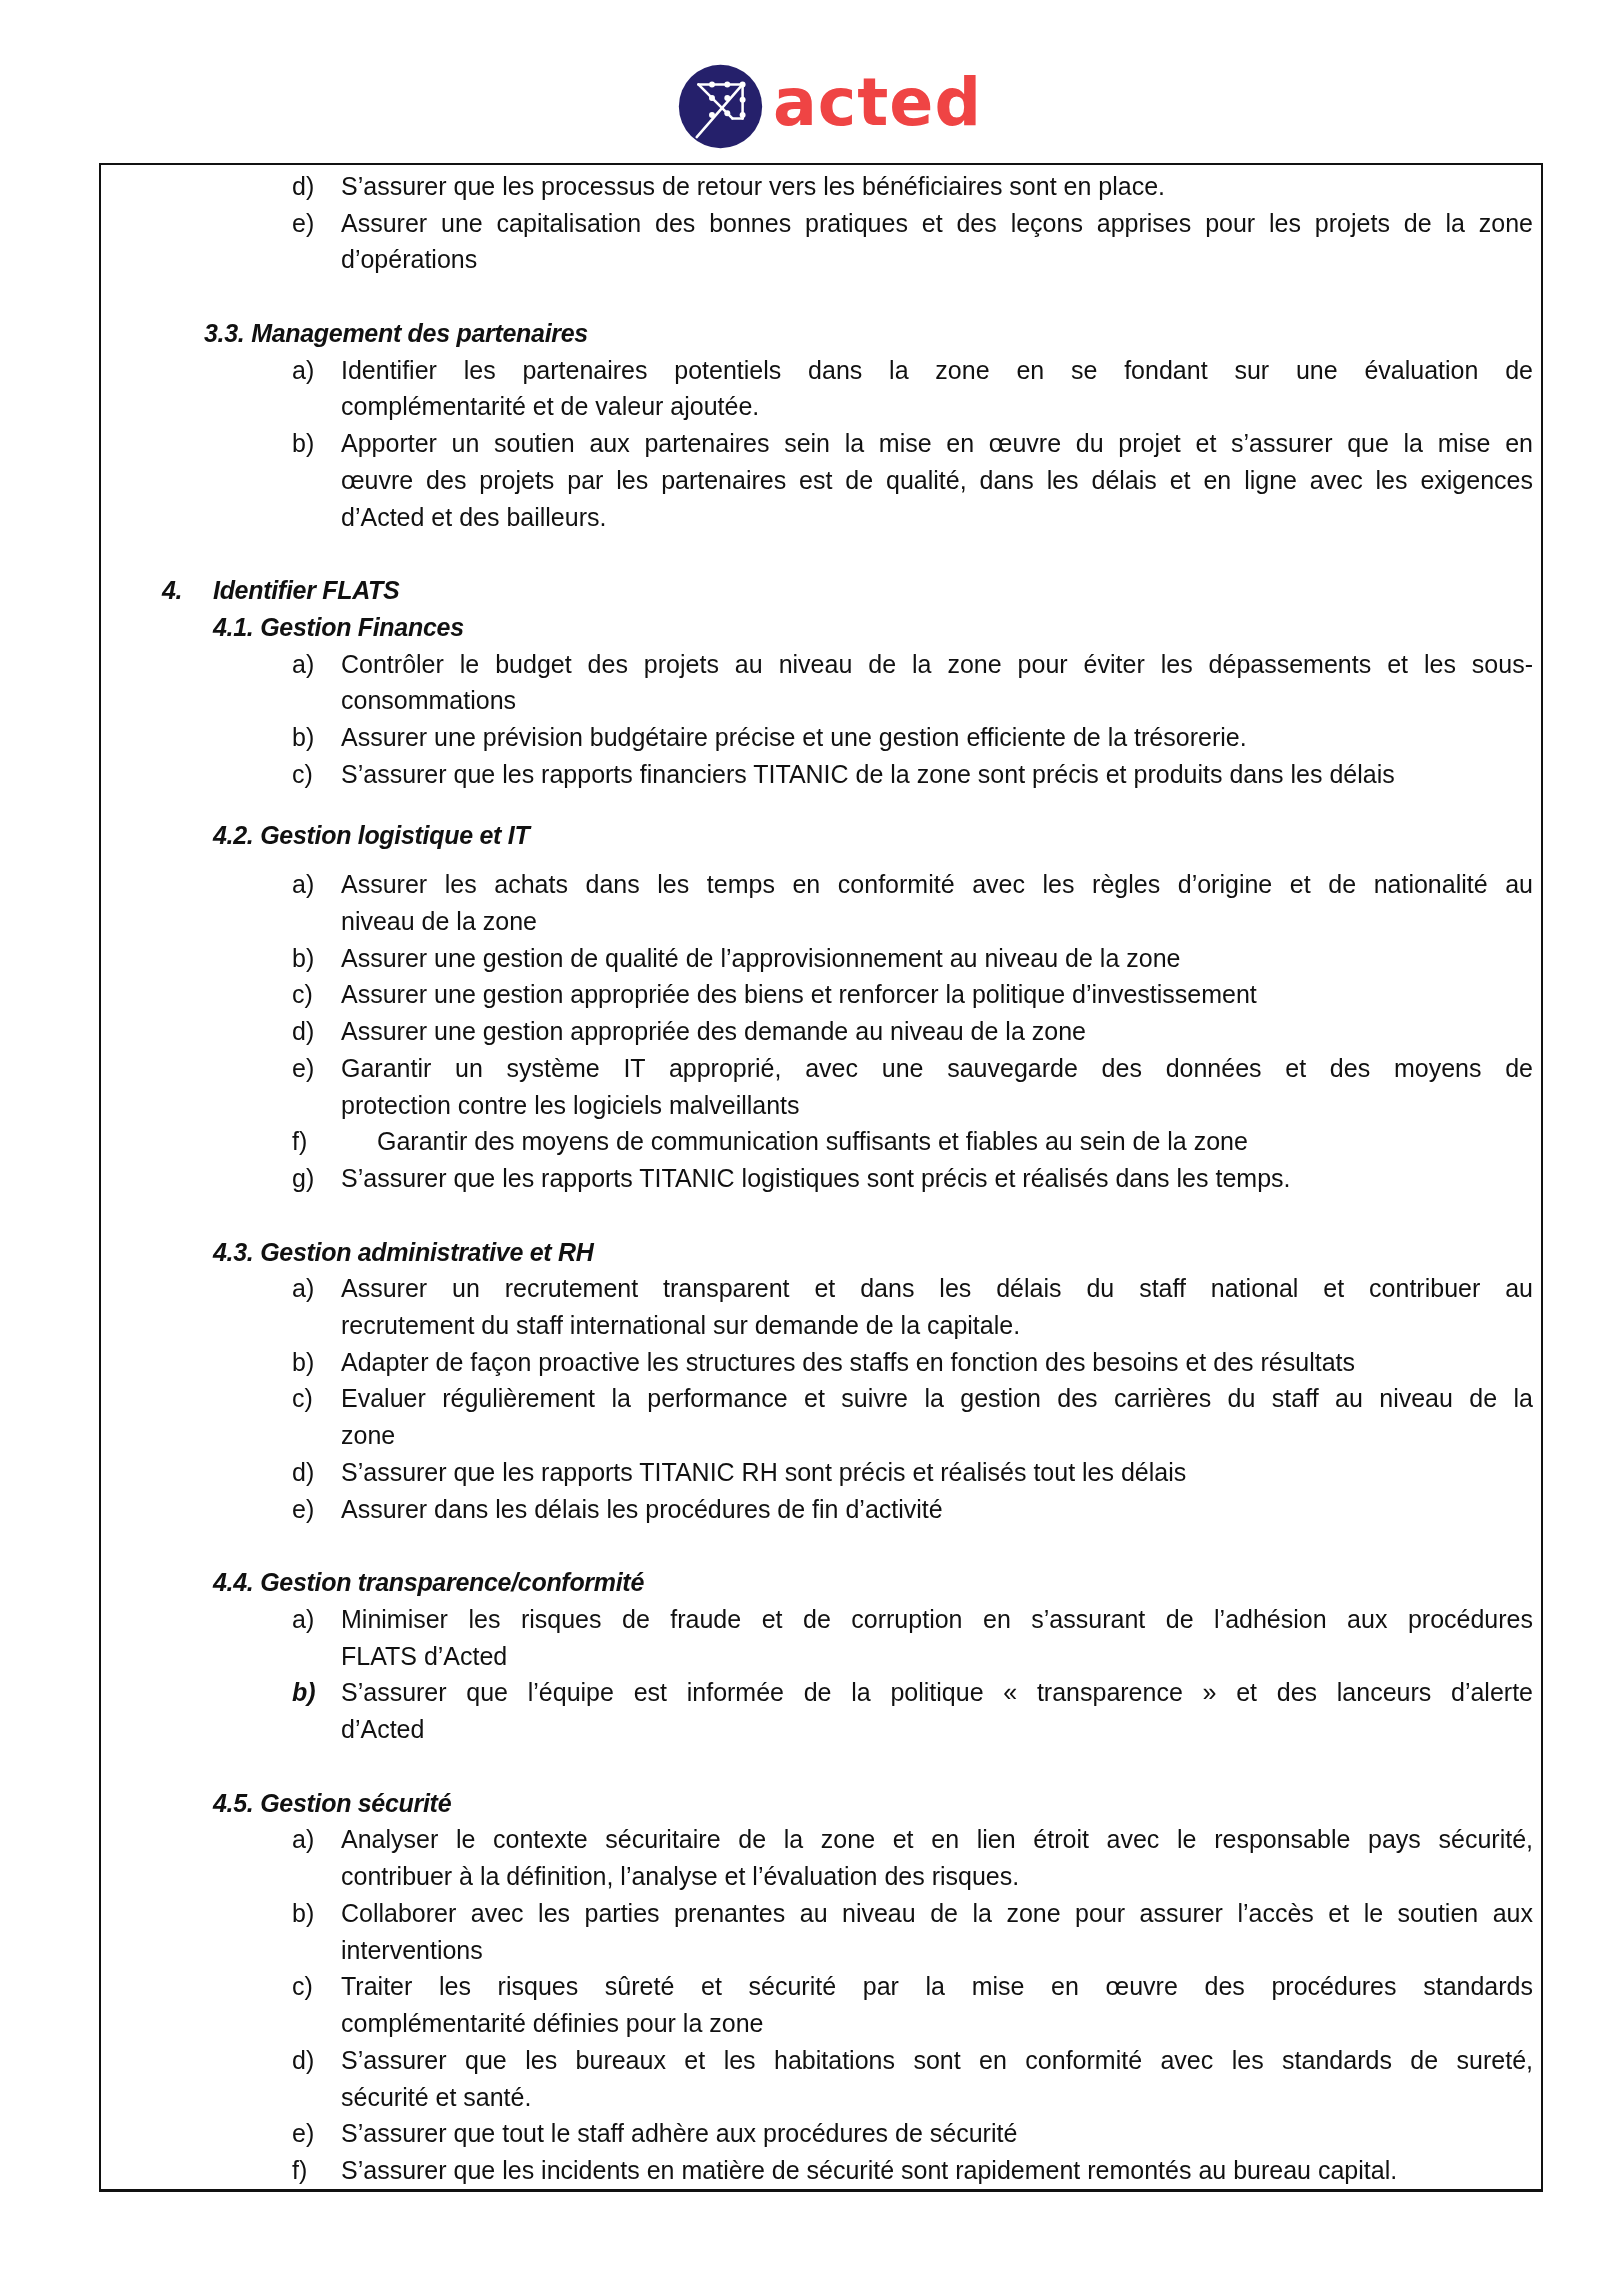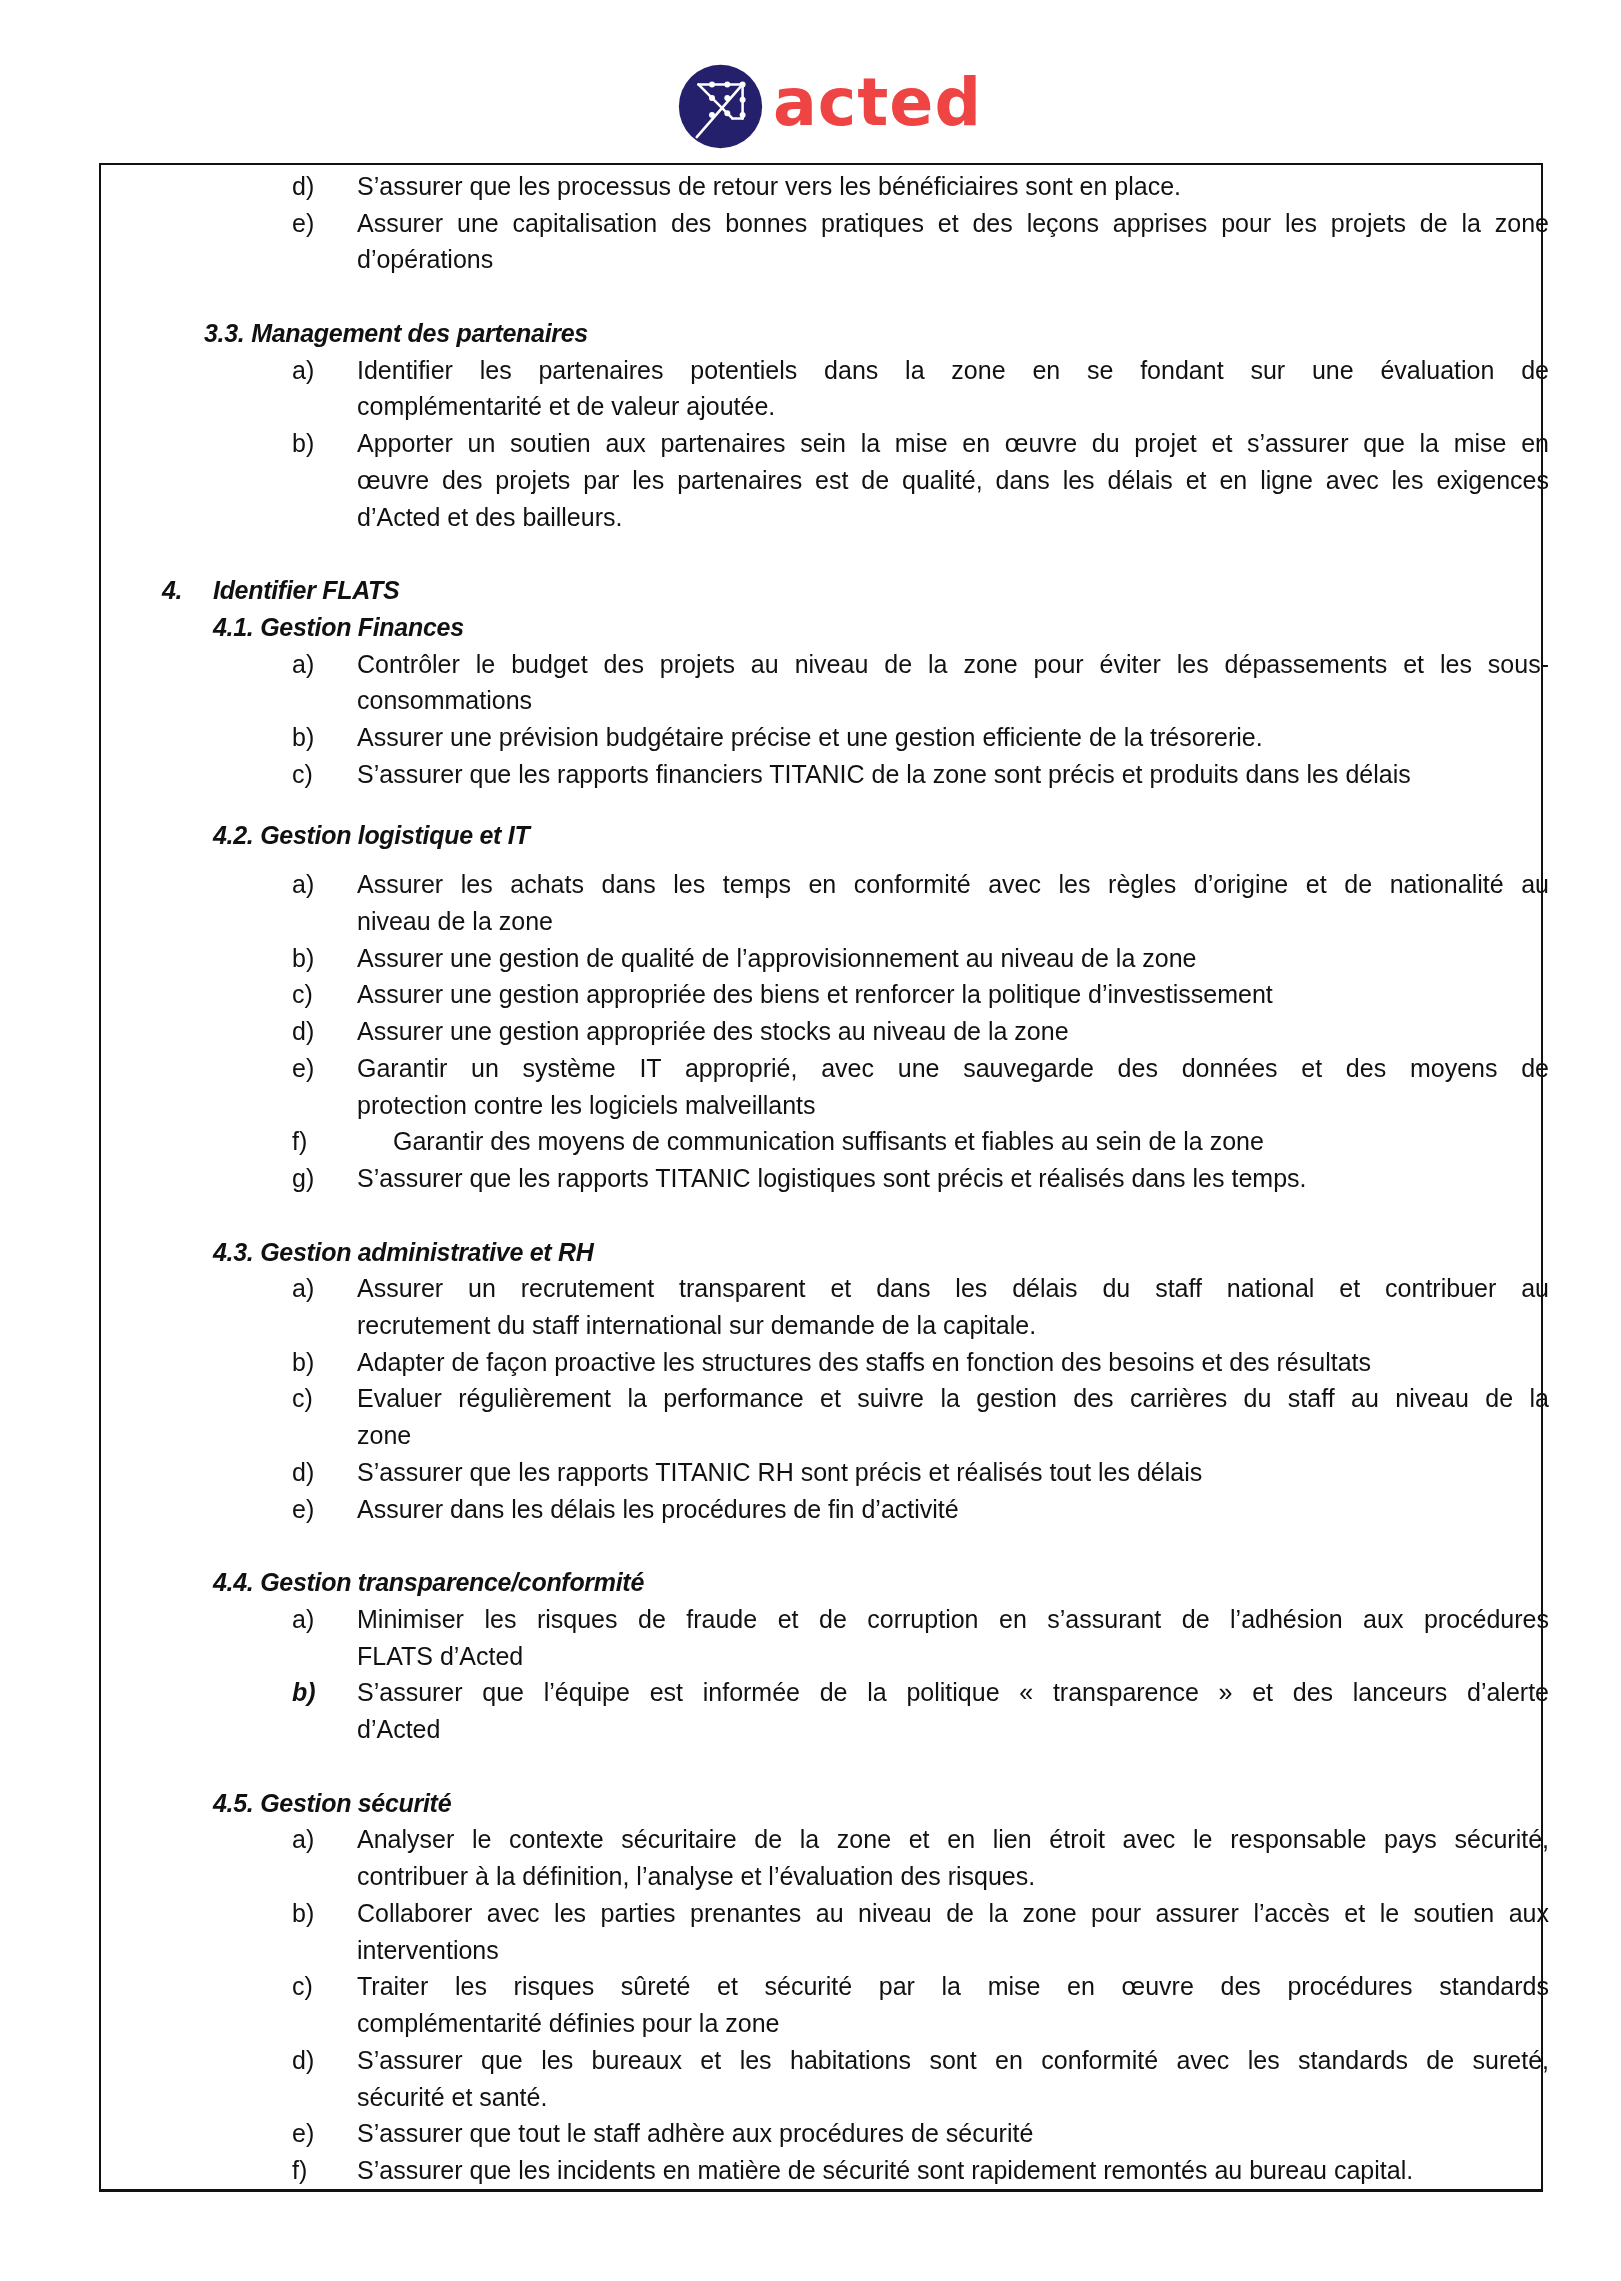--- a/index.html
+++ b/index.html
@@ -7,21 +7,21 @@
            font-family: "Liberation Sans", sans-serif; color: #111; }
     .logo { position: absolute; left: 678px; top: 61px; height: 91px; display: flex; align-items: center; }
     .logo-mark { width: 85px; height: 85px; }
     .logo-text { font-family: "DejaVu Sans", sans-serif; font-size: 65px; font-weight: bold; letter-spacing: 1px;
                  margin-left: 9.9px; line-height: 1; margin-top: -7.9px; }
     .frame { position: absolute; left: 99px; top: 163px; width: 1444px; height: 2029px;
              border: 2px solid #111; border-bottom-width: 3px; box-sizing: border-box; }
     .content { position: absolute; left: 0; top: 0; right: 0; font-size: 25px; line-height: 37px; }
     .row { position: absolute; left: 0; right: 0; white-space: nowrap; }
     .marker { position: absolute; display: inline-block; }
-    .text { position: absolute; left: 240px; width: 1192px; white-space: normal; text-align: justify; margin-left: 16px; }
+    .text { position: absolute; left: 240px; width: 1192px; white-space: normal; text-align: justify; }
     .text.nj { text-align: left; }
     .heading { position: absolute; font-style: italic; font-weight: bold; letter-spacing: -0.3px; }
     .item-marker { left: 191px; }
     .bi { font-style: italic; font-weight: bold; }
     .spread { text-align-last: justify; }
   </style>
 </head>
 <body>
 
 <div class="logo">
@@ -110,21 +110,21 @@
       <div class="row" style="top: 775px;">
         <span class="marker item-marker">b)</span>
         <span class="text nj">Assurer une gestion de qualité de l’approvisionnement au niveau de la zone</span>
       </div>
       <div class="row" style="top: 811px;">
         <span class="marker item-marker">c)</span>
         <span class="text nj">Assurer une gestion appropriée des biens et renforcer la politique d’investissement</span>
       </div>
       <div class="row" style="top: 848px;">
         <span class="marker item-marker">d)</span>
-        <span class="text nj">Assurer une gestion appropriée des stocks au niveau de la zone</span>
+        <span class="text nj">Assurer une gestion appropriée des demande au niveau de la zone</span>
       </div>
       <div class="row" style="top: 885px;">
         <span class="marker item-marker">e)</span>
         <span class="text spread">Garantir un système IT approprié, avec une sauvegarde des données et des moyens de</span>
       </div>
       <div class="row" style="top: 922px;">
         <span class="text nj">protection contre les logiciels malveillants</span>
       </div>
       <div class="row" style="top: 958px;">
         <span class="marker item-marker">f)</span>

